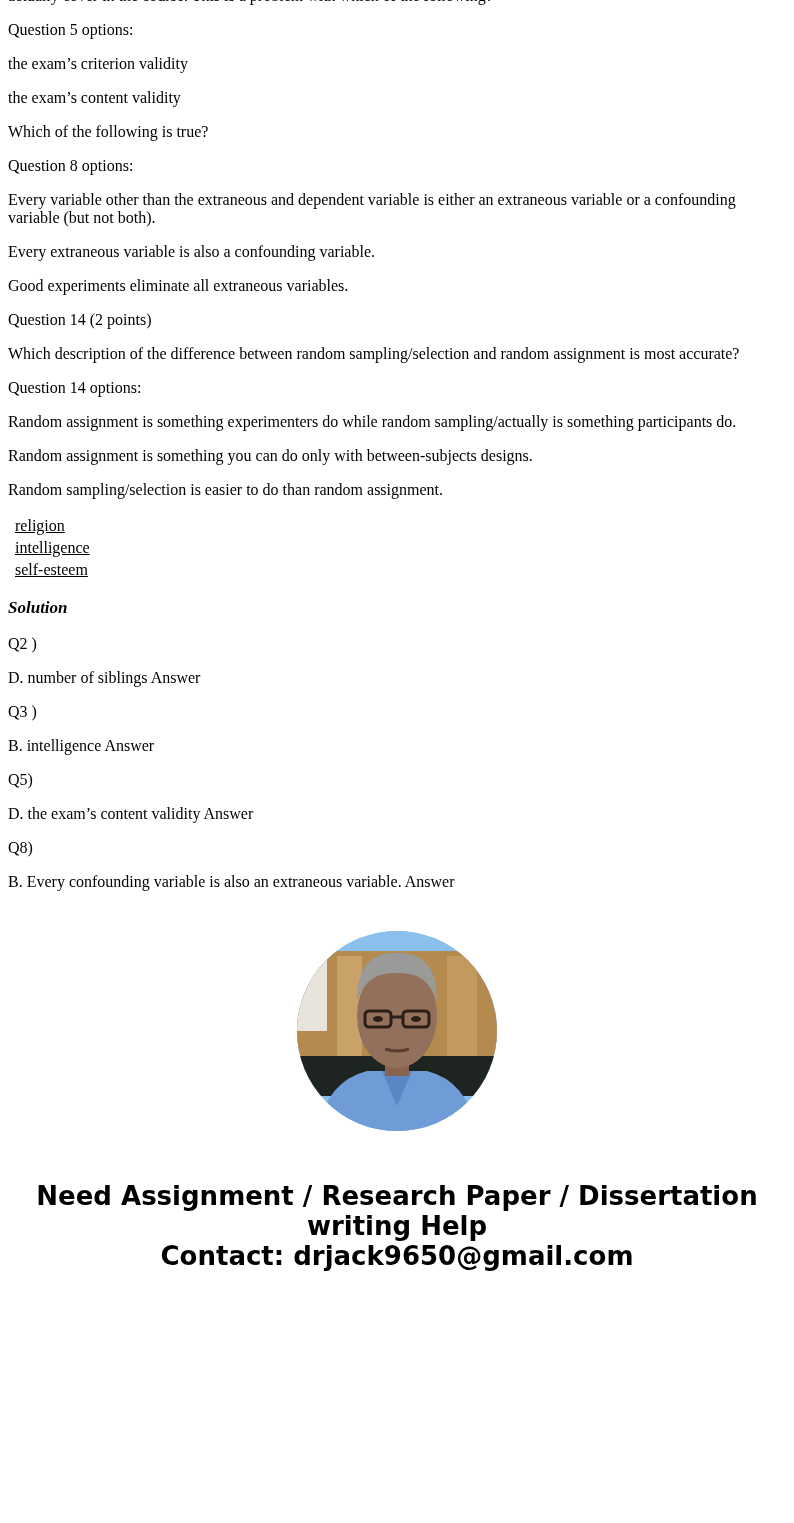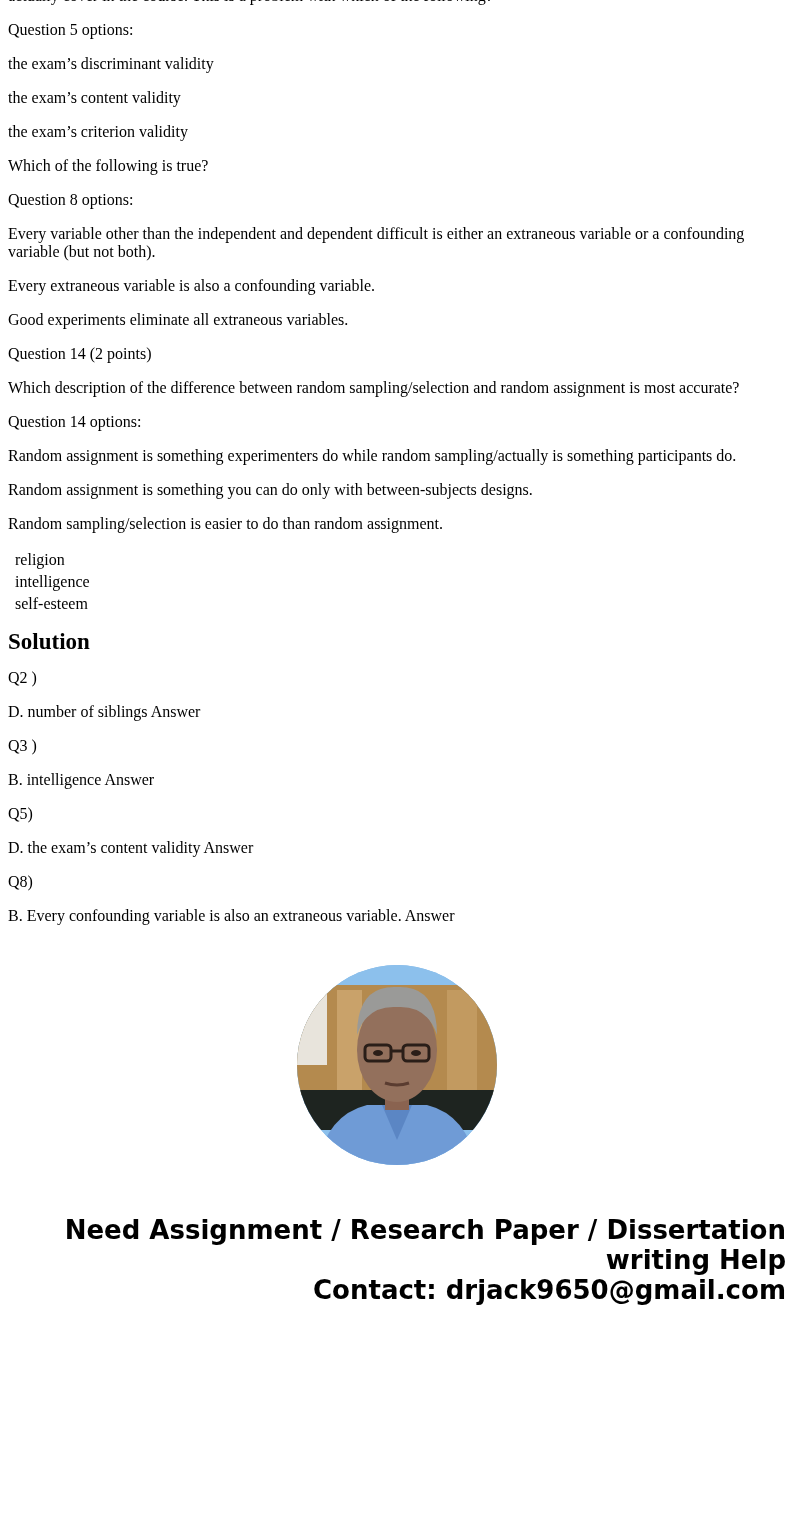--- a/index.html
+++ b/index.html
@@ -20,66 +20,67 @@
     }
     p {
       margin: 0 0 16px 0;
       line-height: 18px;
     }
     .bold { font-weight: normal; }
     ul.plain-list {
       list-style: none;
       margin: 8px 0 16px 0;
       padding: 0 0 0 7px;
+      text-decoration: underline;
     }
     ul.plain-list li {
       line-height: 22px;
     }
     h3.solution-heading {
-      font-size: 23px;
+      font-size: 17px;
       font-weight: bold;
       margin: 12px 0 16px 0;
       line-height: 22px;
+      font-style: italic;
     }
     .avatar-wrap {
       display: flex;
       justify-content: center;
       margin-top: 40px;
     }
     .avatar {
       width: 200px;
       height: 200px;
       border-radius: 50%;
       overflow: hidden;
       position: relative;
       background: #7fb4e6;
     }
     .promo {
       font-family: "DejaVu Sans", sans-serif;
       font-weight: bold;
       font-size: 26px;
       line-height: 30px;
-      text-align: right;
+      text-align: center;
       margin-top: 50px;
     }
   </style>
 </head>
 <body>
 
 <div class="page">
 
   <p>actually cover in the course. This is a problem with which of the following?</p>
   <p>Question 5 options:</p>
-  <p>the exam’s discriminant validity</p>
+  <p>the exam’s criterion validity</p>
   <p>the exam’s content validity</p>
-  <p>the exam’s criterion validity</p>
 
   <p>Which of the following is true?</p>
   <p>Question 8 options:</p>
-  <p>Every variable other than the independent and dependent difficult is either an extraneous variable or a confounding variable (but not both).</p>
+  <p>Every variable other than the extraneous and dependent variable is either an extraneous variable or a confounding variable (but not both).</p>
   <p>Every extraneous variable is also a confounding variable.</p>
   <p>Good experiments eliminate all extraneous variables.</p>
 
   <p><span class="bold">Question 14</span><span> (2 points)</span></p>
   <p>Which description of the difference between random sampling/selection and random assignment is most accurate?</p>
   <p>Question 14 options:</p>
   <p>Random assignment is something experimenters do while random sampling/actually is something participants do.</p>
   <p>Random assignment is something you can do only with between-subjects designs.</p>
   <p>Random sampling/selection is easier to do than random assignment.</p>
 

